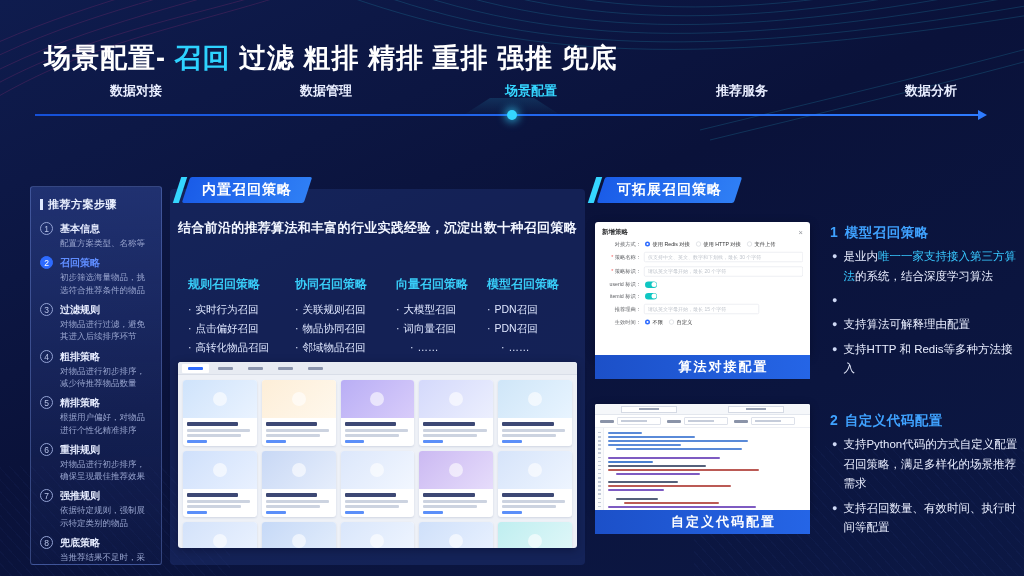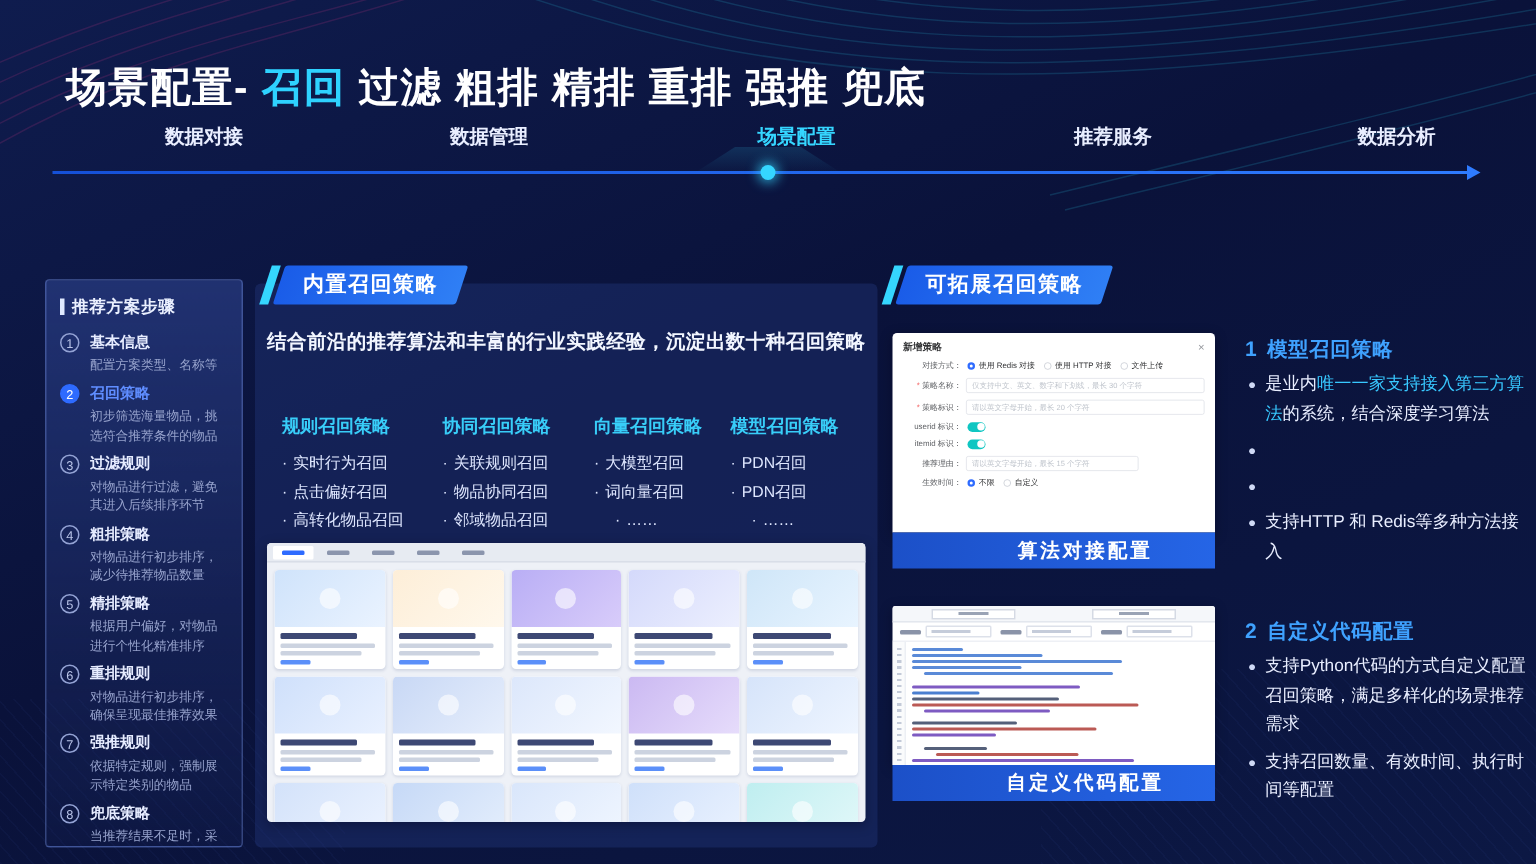--- a/index.html
+++ b/index.html
@@ -498,20 +498,21 @@
     </div>
     <div class="blt">
         <span class="dot">●</span>
         <span class="tx"><span>是业内</span><span class="hl">唯一一家支持接入第三方算法</span><span>的系统，结合深度学习算法</span></span>
       </div>
     <div class="blt">
         <span class="dot">●</span>
       </div>
     <div class="blt">
         <span class="dot">●</span>
+        <span class="tx">支持算法可解释理由配置</span>
       </div>
     <div class="blt">
         <span class="dot">●</span>
         <span class="tx">支持HTTP 和 Redis等多种方法接入</span>
       </div>
   </div>
 
   <div class="rcol" style="top:412px;">
     <div class="sec-h">
       <span class="n">2</span>

